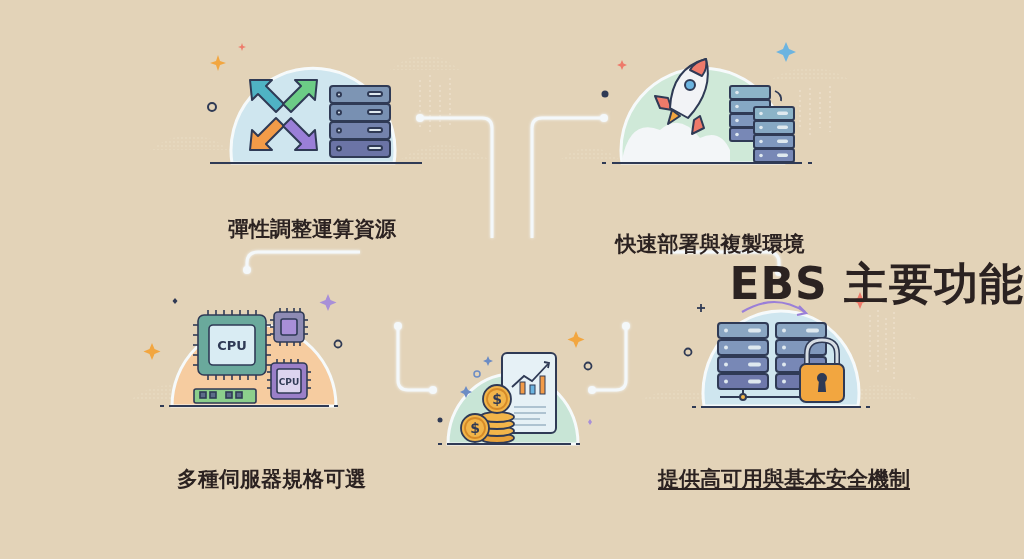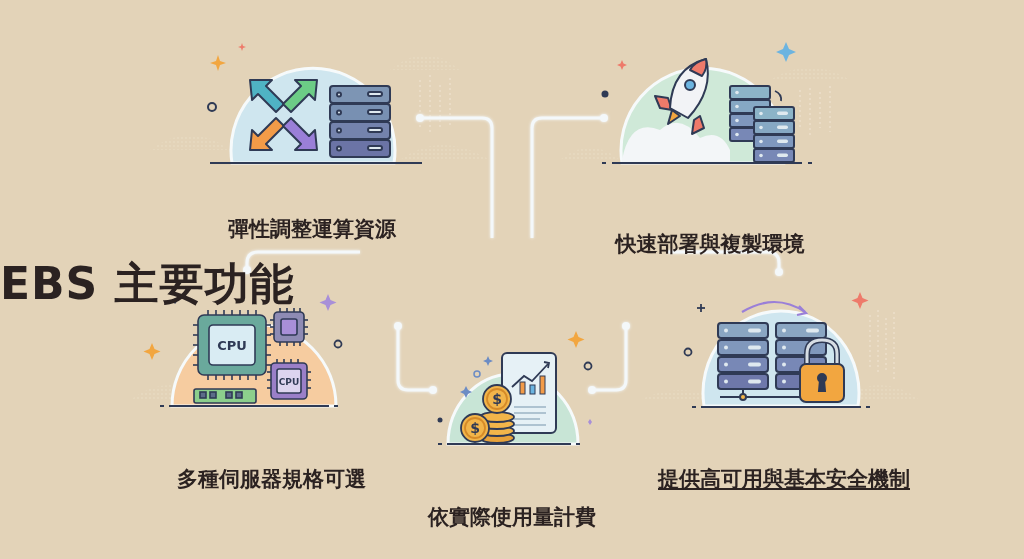--- a/index.html
+++ b/index.html
@@ -5,21 +5,21 @@
   html, body { margin:0; padding:0; }
   body {
     width:1024px; height:559px; overflow:hidden;
     background:#e3d3b8;
     font-family:"DejaVu Sans","Liberation Sans",sans-serif;
     position:relative;
   }
   .canvas { position:absolute; left:0; top:0; width:1024px; height:559px; }
   .title {
     position:absolute; left:0; width:1024px; top:255px;
-    text-align:left; font-size:44px; font-weight:bold; color:#2b2221;
+    text-align:right; font-size:44px; font-weight:bold; color:#2b2221;
     letter-spacing:1px;
   }
   .label {
     position:absolute; font-size:21px; font-weight:bold; color:#2b2221;
     white-space:nowrap; text-align:center;margin-top:36px;
   }
   svg { position:absolute; left:0; top:0; }
 </style>
 </head>
 <body>
@@ -326,16 +326,15 @@
         </g>
     <circle cx="688" cy="352" r="3.5" fill="none" stroke="#2f3a55" stroke-width="1.8"></circle>
   </g>
 </svg>
 
 <div class="title">EBS 主要功能</div>
 
 <div class="label" style="left:212px; width:200px; top:179px;">彈性調整運算資源</div>
 <div class="label" style="left:600px; width:220px; top:194px;">快速部署與複製環境</div>
 <div class="label" style="left:134px; width:232px; top:429px;text-align:right;">多種伺服器規格可選</div>
-<div class="label" style="left:412px; width:200px; top:467px;">依實際使用量計費</div>
 <div class="label" style="left:634px; width:300px; top:429px;text-decoration:underline;">提供高可用與基本安全機制</div>
 
 </div>
 
 </body></html>

